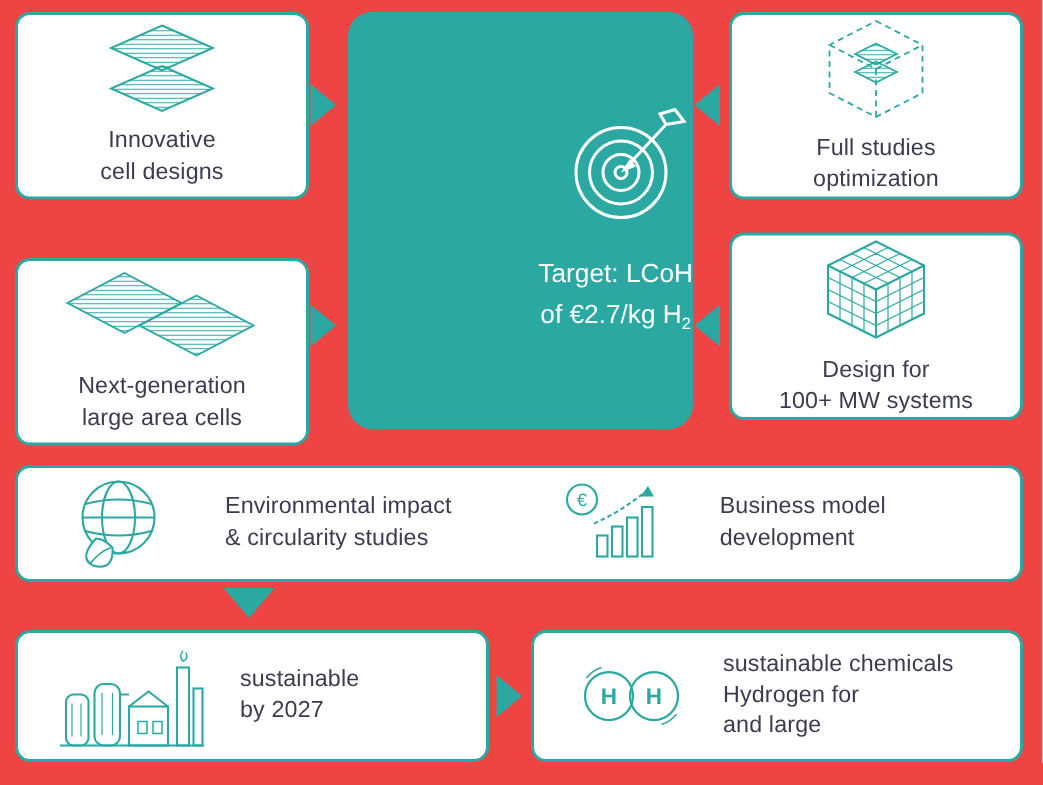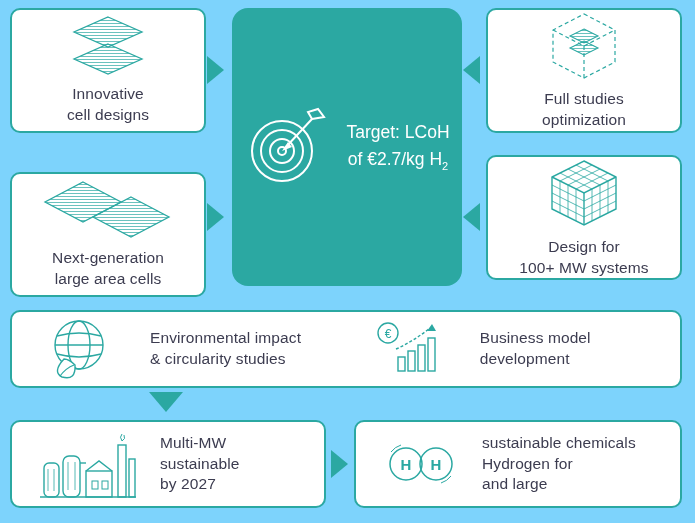--- a/index.html
+++ b/index.html
@@ -1,24 +1,24 @@
 <!DOCTYPE html>
 <html style="--teal: #2BA8A2; --text: #3C3C50; --white: #FFFFFF;"><head>
 <meta charset="utf-8">
 <style>
   html,body{margin:0;padding:0;background:#fff;}
-  .canvas{position:relative;width:695px;height:523px;background:#7dd3fc;
+  .canvas{position:relative;width:695px;height:523px;background:#ef4444;
           font-family:"Liberation Sans",sans-serif;color:var(--text,#3C3C50);overflow:hidden;}
   .obox{position:absolute;background:#fff;border:2px solid var(--teal,#2BA8A2);border-radius:10px;
         box-sizing:border-box;display:flex;flex-direction:column;align-items:center;justify-content:center;gap:8px;}
   .label{font-size:15.5px;font-weight:500;text-align:center;line-height:1.35;letter-spacing:.1px;}
   .label.left{text-align:left;}
   .icon{color:var(--teal,#2BA8A2);display:flex;align-items:center;justify-content:center;line-height:0;}
   .center-box{position:absolute;left:232px;top:8px;width:230px;height:278px;background:var(--teal,#2BA8A2);
-        border-radius:16px;display:flex;flex-direction:row;align-items:center;justify-content:center;gap:16px;color:#fff;}
+        border-radius:16px;display:flex;flex-direction:column;align-items:flex-end;justify-content:center;gap:16px;color:#fff;}
   .center-label{font-size:17.5px;font-weight:500;text-align:center;line-height:1.55;}
   .center-label sub{font-size:11px;}
   .arrow-r{position:absolute;width:0;height:0;border-top:14px solid transparent;border-bottom:14px solid transparent;
         border-left:17px solid var(--teal,#2BA8A2);}
   .arrow-l{position:absolute;width:0;height:0;border-top:14px solid transparent;border-bottom:14px solid transparent;
         border-right:17px solid var(--teal,#2BA8A2);}
   .arrow-d{position:absolute;width:0;height:0;border-left:17px solid transparent;border-right:17px solid transparent;
         border-top:20px solid var(--teal,#2BA8A2);}
   .wide-box{position:absolute;left:10px;top:310px;width:672px;height:78px;border:2px solid var(--teal,#2BA8A2);
         border-radius:10px;box-sizing:border-box;background:#fff;display:flex;align-items:center;padding:0 36px;}
@@ -198,21 +198,20 @@
           <rect x="54" y="52" width="6" height="8" stroke-width="1"></rect>
           <rect x="64" y="52" width="6" height="8" stroke-width="1"></rect>
           <rect x="80" y="16" width="8" height="52"></rect>
           <rect x="91" y="30" width="6" height="38"></rect>
           <path d="M84 12 q-3 -4 0 -7 M84 12 q4 -2 2 -6" stroke-width="1"></path>
           <line x1="42" y1="34" x2="48" y2="34"></line>
         </g>
       </svg>
     </span>
     <div class="label left">
-      <div>Multi-MW</div>
       <div>sustainable</div>
       <div>by 2027</div>
     </div>
   </div>
 
   <div class="arrow-r" style="left:331px;top:450px;"></div>
 
   <div class="bbox" style="left:354px;top:420px;width:328px;height:88px;">
     <span class="icon">
       <svg width="78" height="52" viewBox="0 0 78 52">

